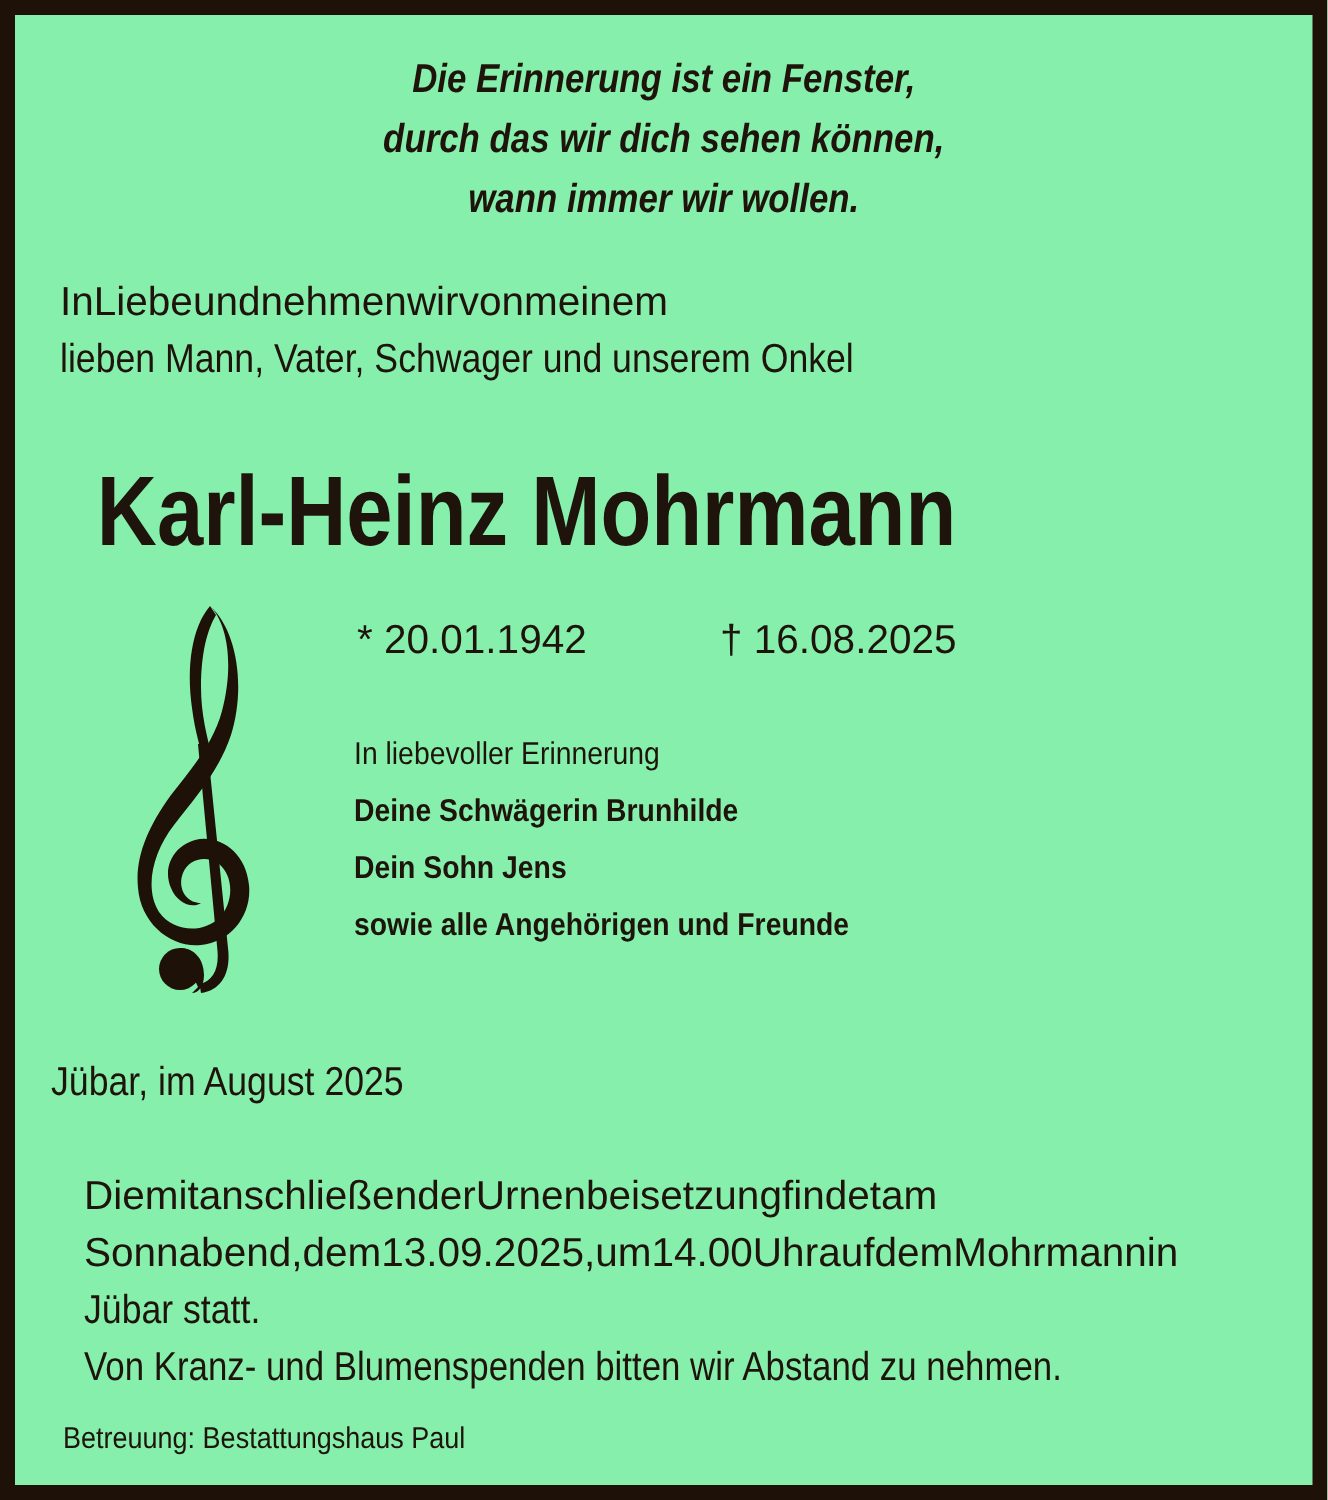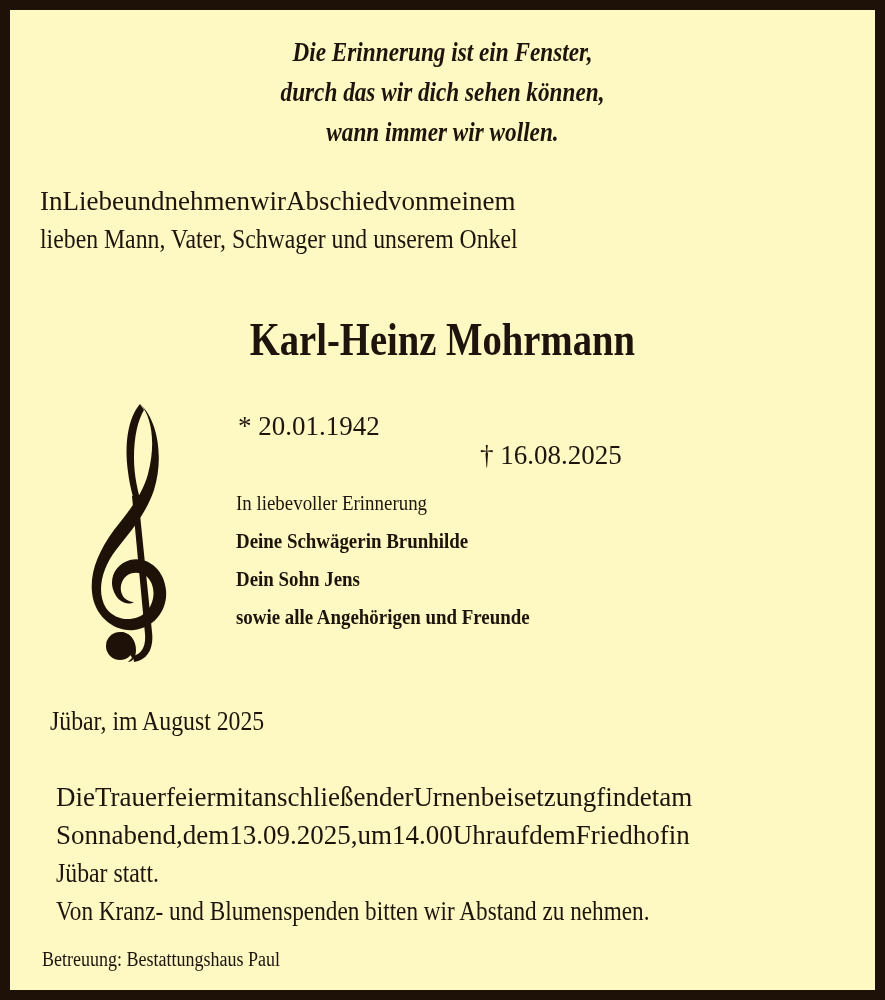--- a/index.html
+++ b/index.html
@@ -11,23 +11,23 @@
     width: 885px;
     height: 1000px;
     overflow: hidden;
   }
   .frame {
     position: relative;
     box-sizing: border-box;
     width: 885px;
     height: 1000px;
     border: 10px solid #1e1107;
-    background: #fef9c3;
+    background: #86efac;
     color: #1e140c;
-    font-family: Liberation Serif, serif;
+    font-family: Liberation Sans, sans-serif;
   }
 
   
   .quote {
     position: absolute;
     left: 0;
     right: 0;
     top: 22px;
     text-align: center;
     font-style: italic;
@@ -60,23 +60,23 @@
     transform: scaleX(0.88);
     transform-origin: left center;
   }
 
   
   .name {
     position: absolute;
     left: 0;
     right: 0;
     top: 290px;
-    text-align: center;
+    text-align: left;
     font-weight: bold;
-    font-size: 46px;
+    font-size: 66px;
     line-height: 80px;
   }
   .name span {
     display: inline-block;
     transform: scaleX(0.84);
     transform-origin: center;
   }
 
   
   .clef {
@@ -87,40 +87,40 @@
     height: 272px;
   }
 
   .dates {
     position: absolute;
     top: 396px;
     font-size: 27px;
     line-height: 40px;
   }
   .date-birth { left: 228px; }
-  .date-death { left: 470px; margin-top: 29px; }
+  .date-death { left: 470px; }
 
   .mourners {
     position: absolute;
     left: 226px;
     top: 474px;
     font-size: 21px;
     line-height: 38px;
   }
   .mourners .row { display: block; white-space: nowrap; }
   .mourners .row span {
     display: inline-block;
     transform: scaleX(0.9);
     transform-origin: left center;
   }
   .mourners .bold { font-weight: bold; }
 
   .place-date {
     position: absolute;
-    left: 40px;
+    left: 24px;
     top: 692px;
     font-size: 27px;
     line-height: 38px;
     text-align: center;
   }
 
   .service {
     position: absolute;
     left: 30px;
     width: 786px;
@@ -155,21 +155,20 @@
     <span class="ln">wann immer wir wollen.</span>
   </div>
 
   <div class="intro">
     <div class="justify-line">
       <span>In</span>
       <span>Liebe</span>
       <span>und</span>
       <span>nehmen</span>
       <span>wir</span>
-      <span>Abschied</span>
       <span>von</span>
       <span>meinem</span>
     </div>
     <div>
       <span class="cond">lieben Mann, Vater, Schwager und unserem Onkel</span>
     </div>
   </div>
 
   <div class="name">
     <span>Karl-Heinz Mohrmann</span>
@@ -219,37 +218,36 @@
     <div class="row bold"><span>sowie alle Angehörigen und Freunde</span></div>
   </div>
 
   <div class="place-date">
     <span class="cond">Jübar, im August 2025</span>
   </div>
 
   <div class="service">
     <div class="justify-line">
       <span>Die</span>
-      <span>Trauerfeier</span>
       <span>mit</span>
       <span>anschließender</span>
       <span>Urnenbeisetzung</span>
       <span>findet</span>
       <span>am</span>
     </div>
     <div class="justify-line">
       <span>Sonnabend,</span>
       <span>dem</span>
       <span>13.09.2025,</span>
       <span>um</span>
       <span>14.00</span>
       <span>Uhr</span>
       <span>auf</span>
       <span>dem</span>
-      <span>Friedhof</span>
+      <span>Mohrmann</span>
       <span>in</span>
     </div>
     <div class="row"><span class="cond">Jübar statt.</span></div>
     <div class="row"><span class="cond" style="transform: scaleX(0.86);">Von Kranz- und Blumenspenden bitten wir Abstand zu nehmen.</span></div>
   </div>
 
   <div class="footer">
     <span>Betreuung: Bestattungshaus Paul</span>
   </div>
 

